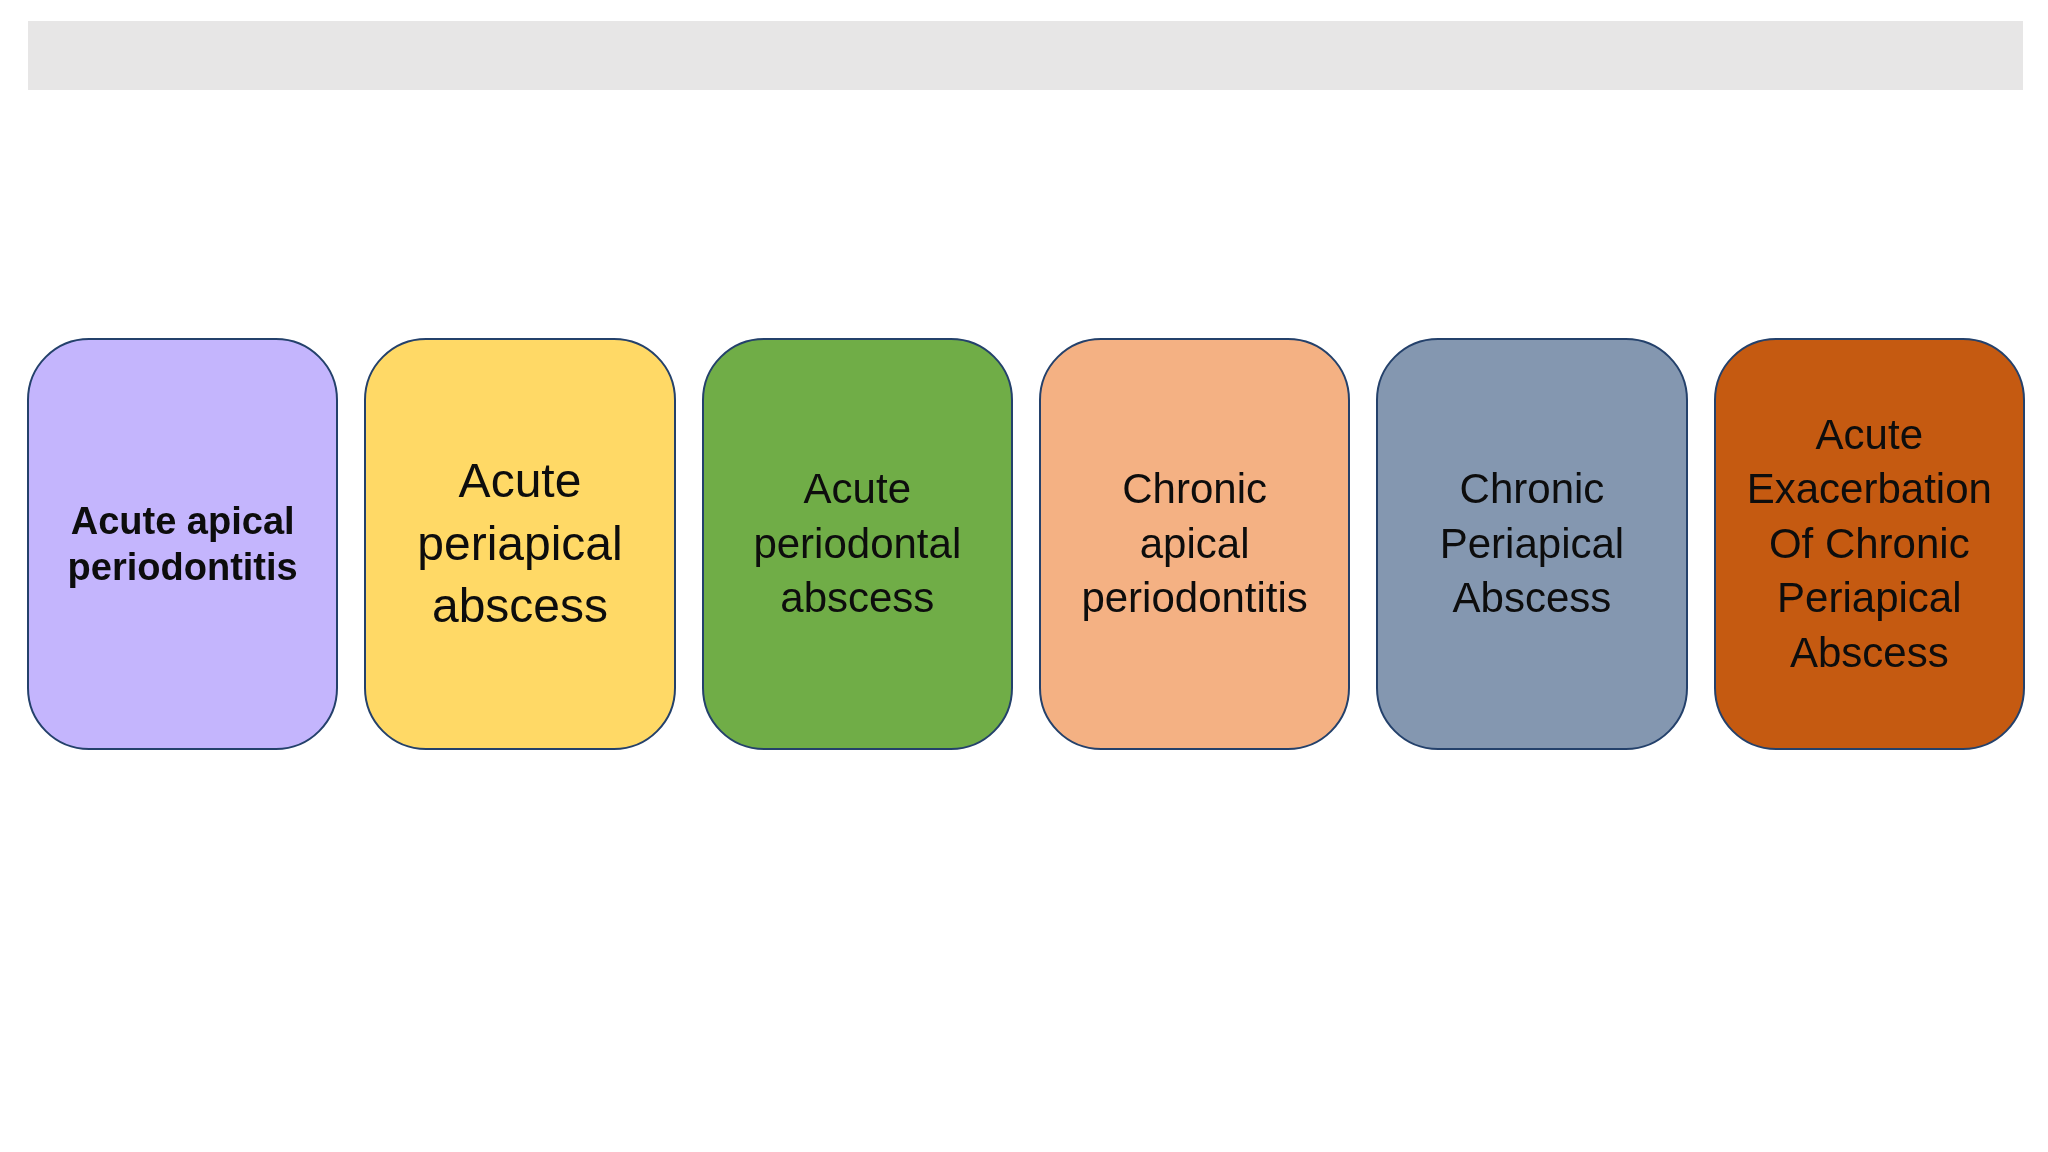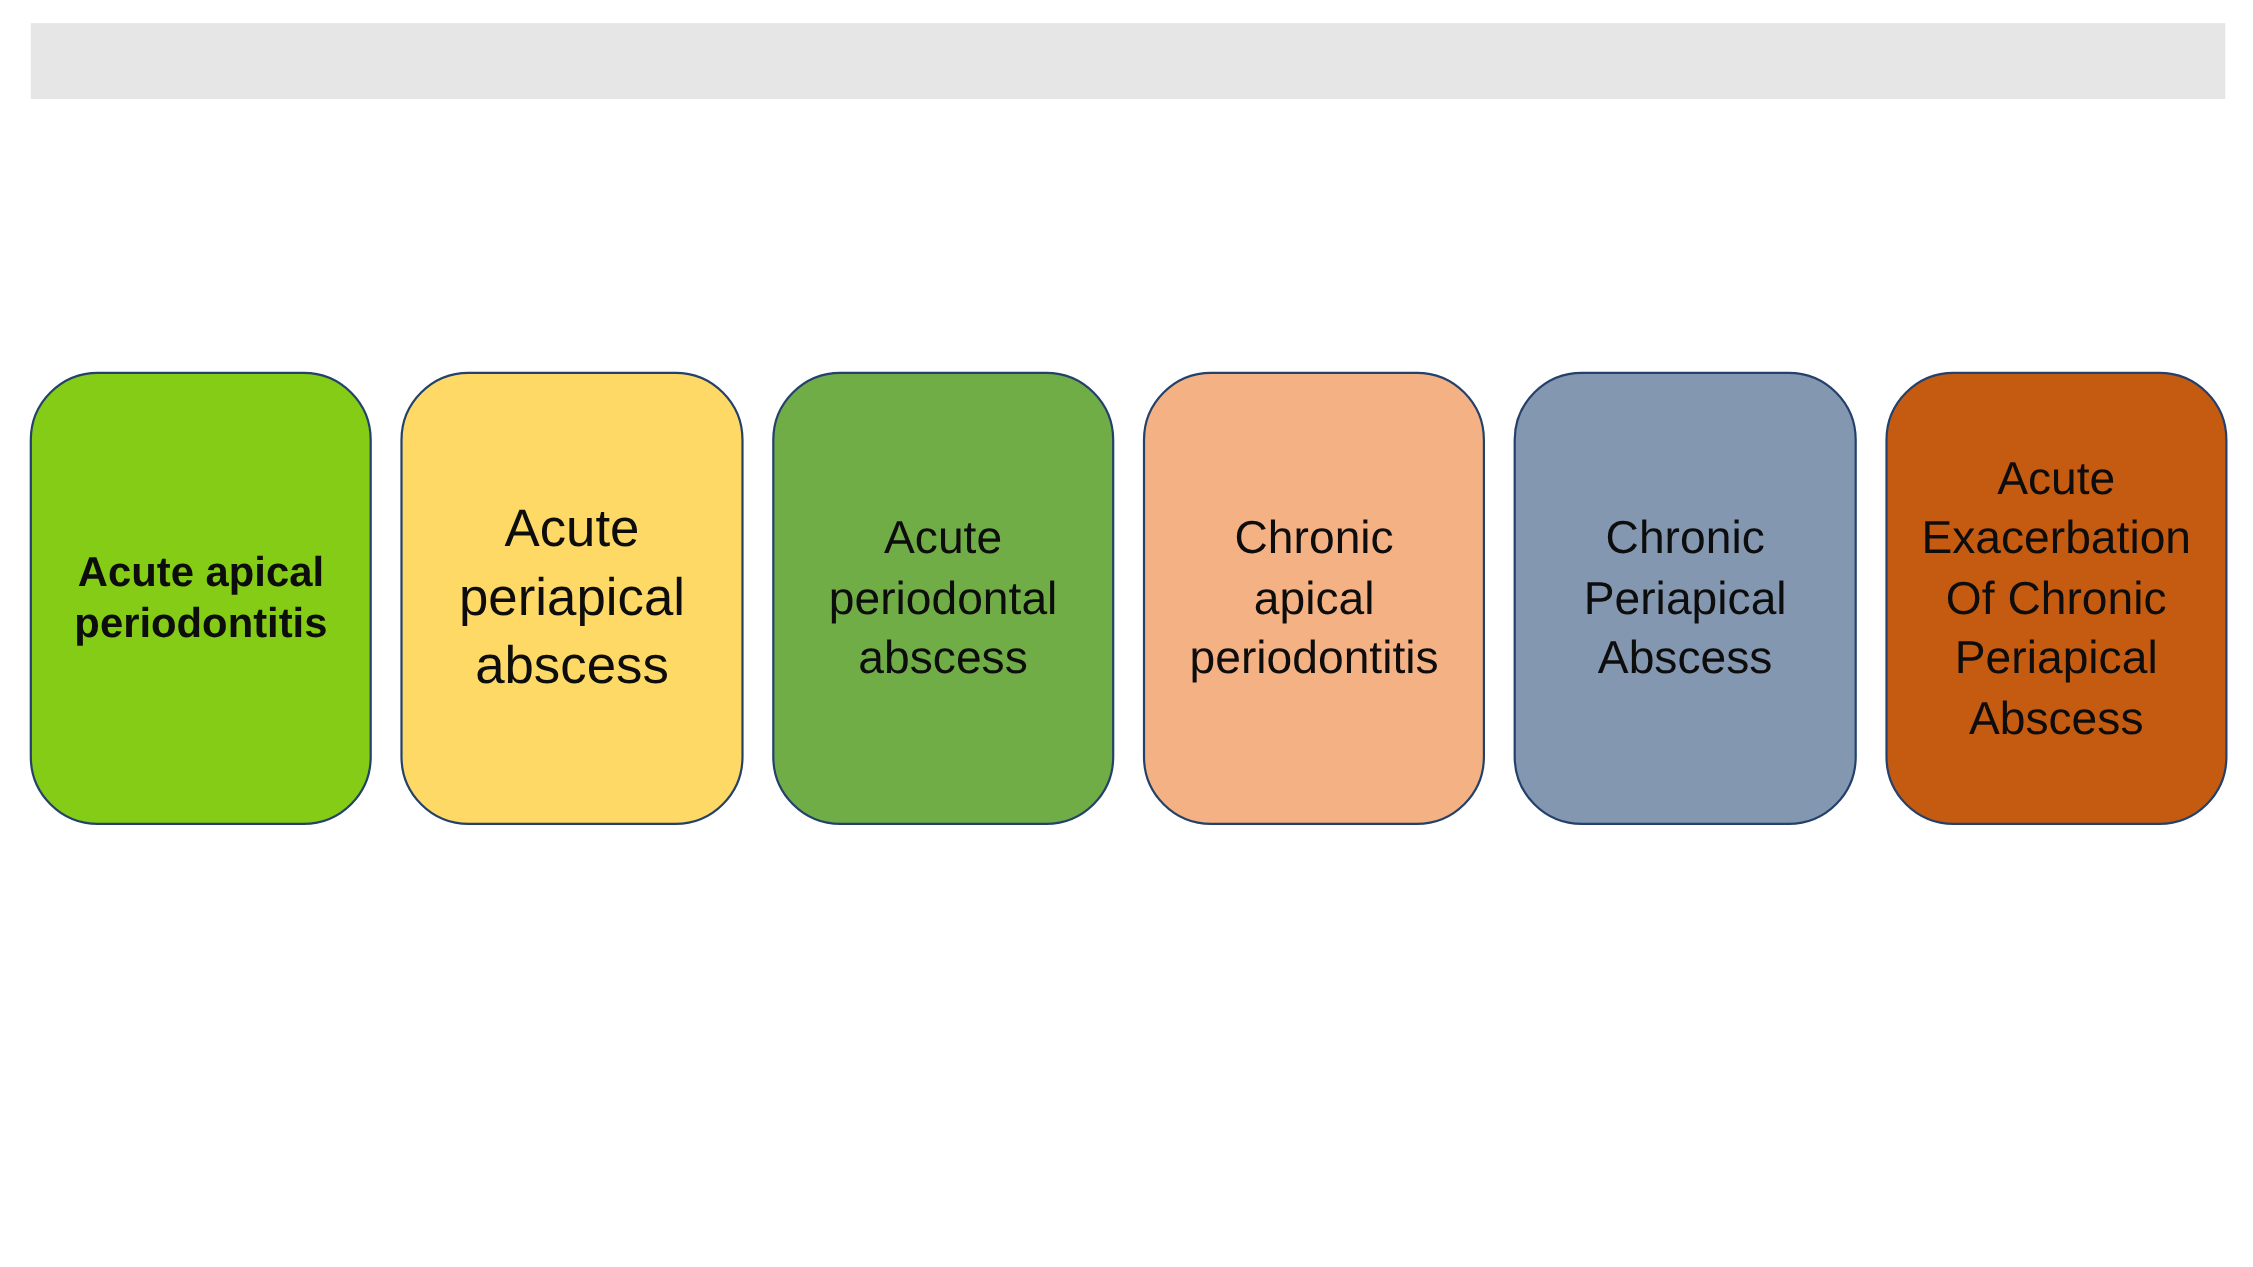--- a/index.html
+++ b/index.html
@@ -65,21 +65,21 @@
 </style>
 </head>
 <body>
 
 <div class="canvas">
 
   <div class="top-bar" style="background-color: rgb(231, 230, 230);"></div>
 
   <div class="nodes-row">
 
-    <div class="node node--bold-sm" style="background-color: #84cc16; border-color: rgb(36, 65, 107); color: rgb(13, 13, 13);">Acute apical
+    <div class="node node--bold-sm" style="background-color: #c4b5fd; border-color: rgb(36, 65, 107); color: rgb(13, 13, 13);">Acute apical
 periodontitis</div>
 
     <div class="node node--xl" style="background-color: rgb(255, 217, 102); border-color: rgb(36, 65, 107); color: rgb(13, 13, 13);">Acute
 periapical
 abscess</div>
 
     <div class="node node--lg" style="background-color: rgb(112, 173, 71); border-color: rgb(36, 65, 107); color: rgb(13, 13, 13);">Acute
 periodontal
 abscess</div>
 

